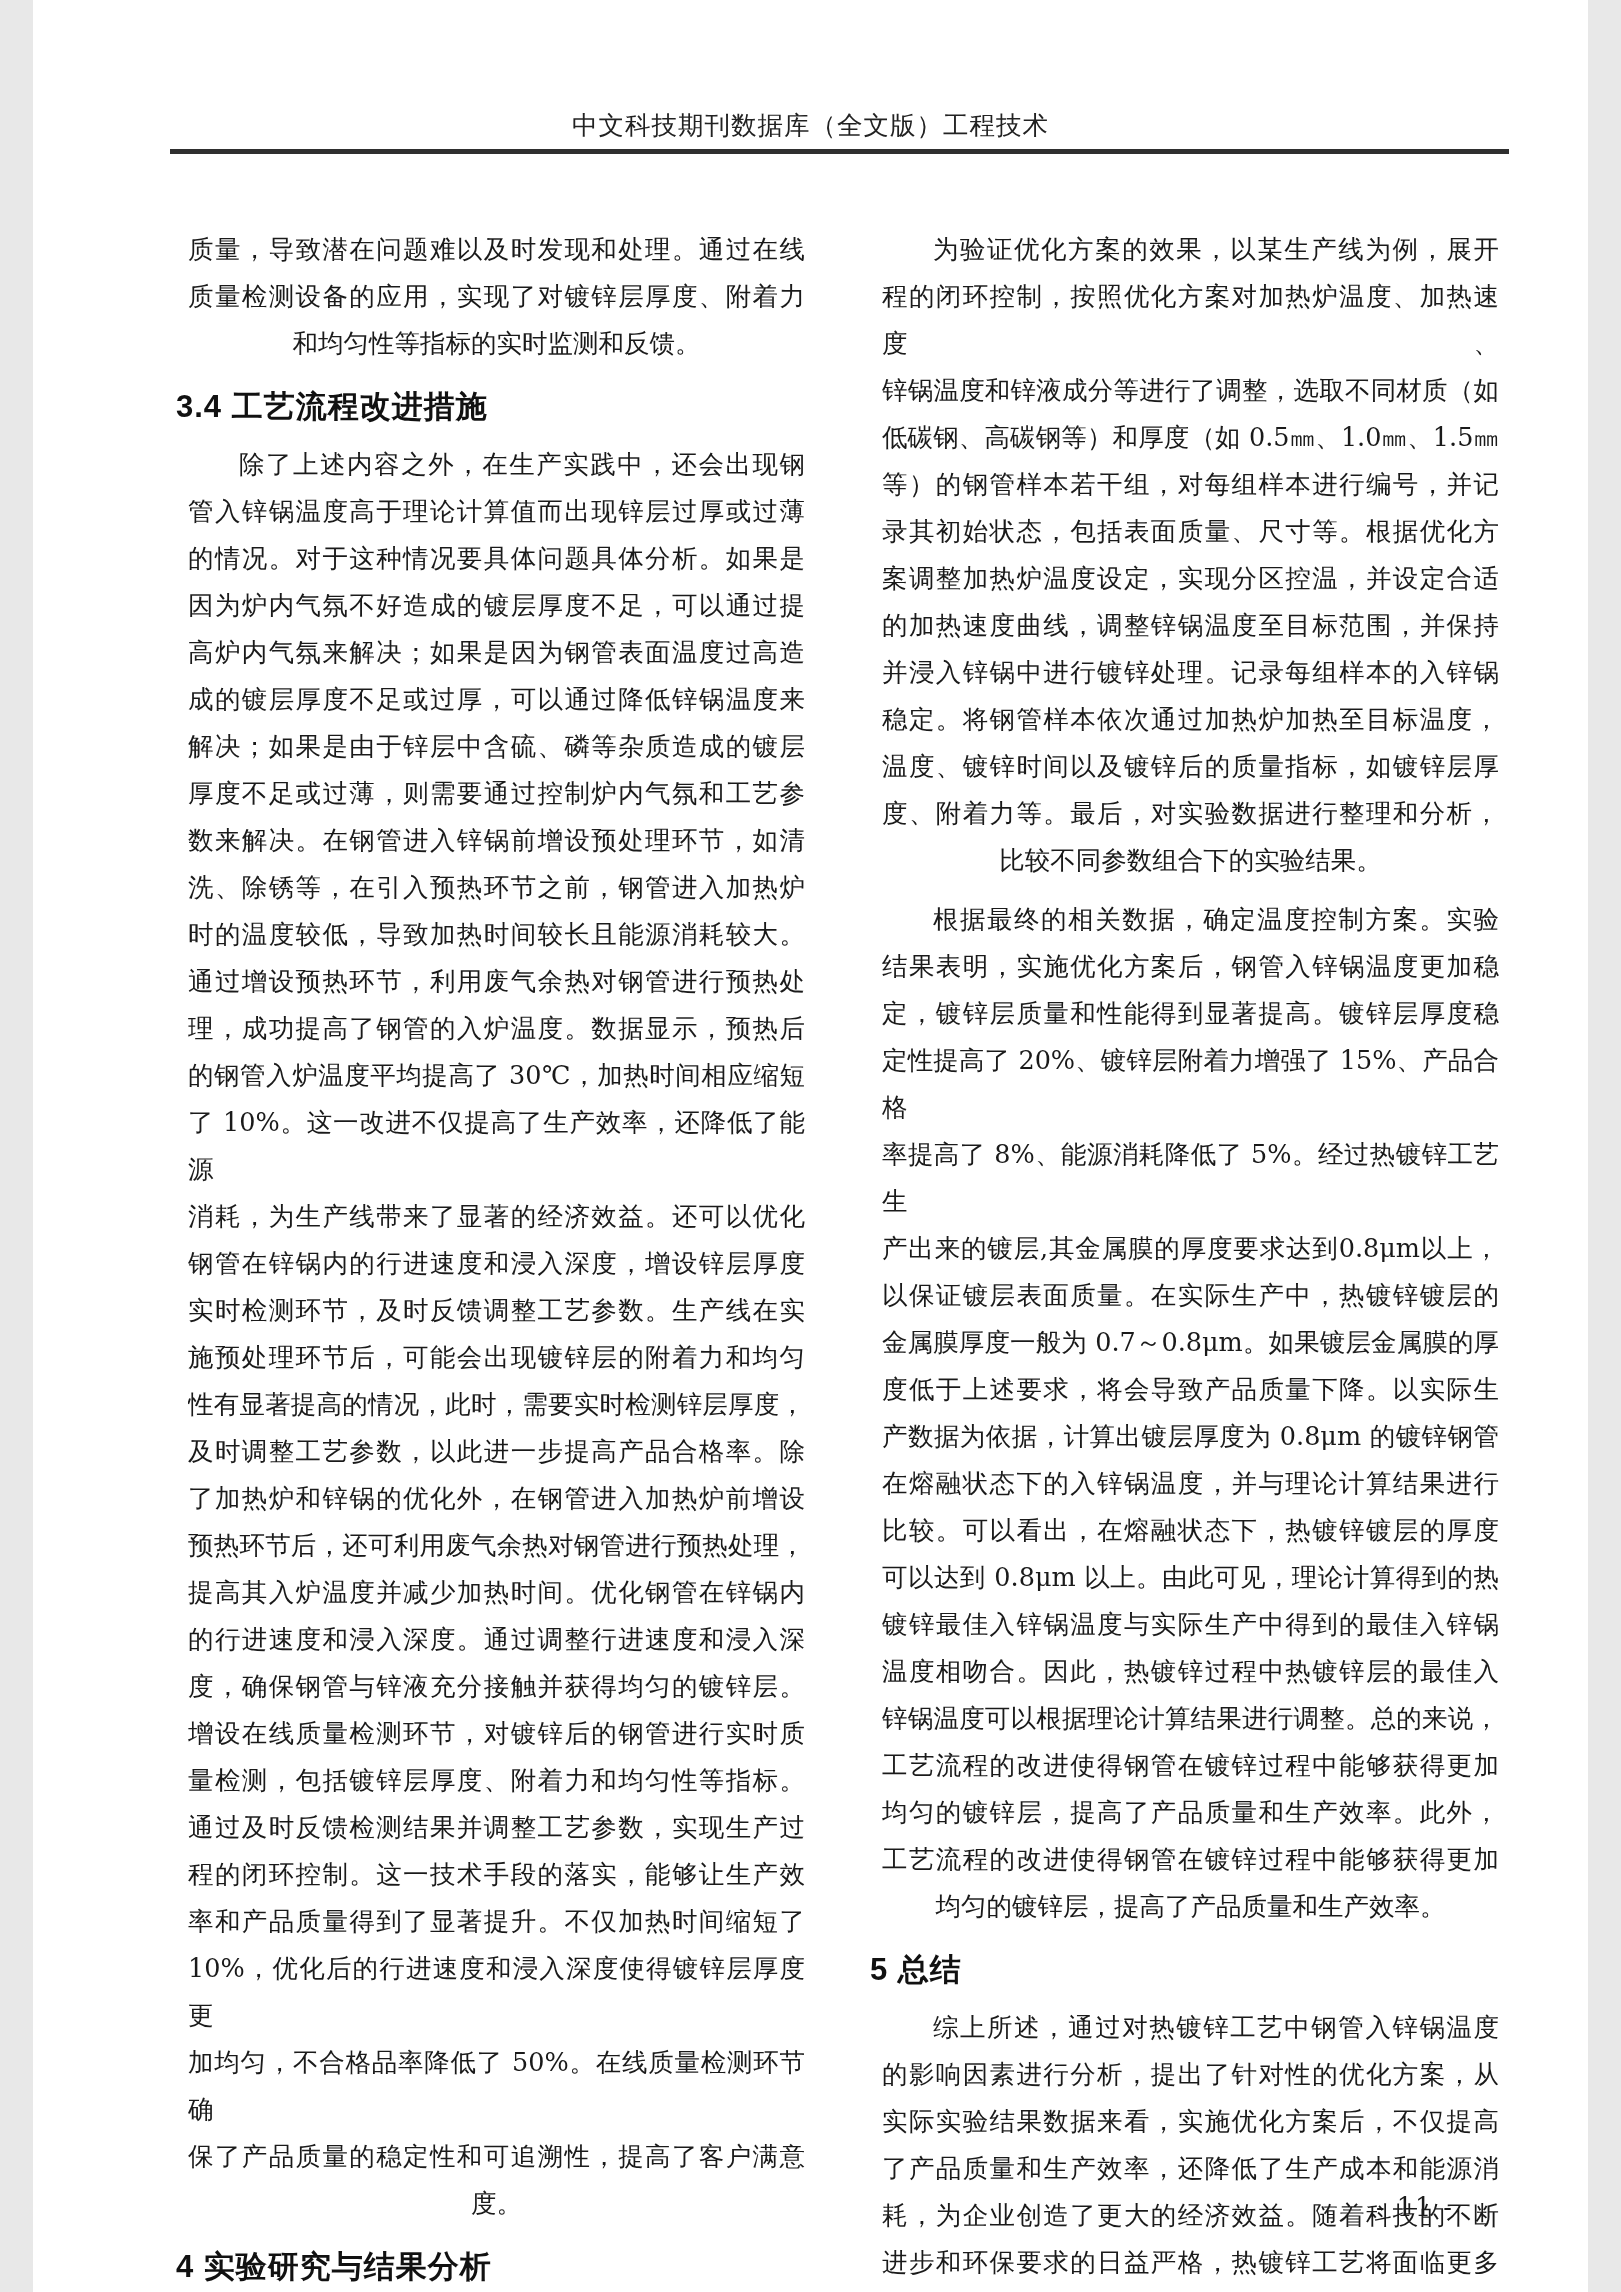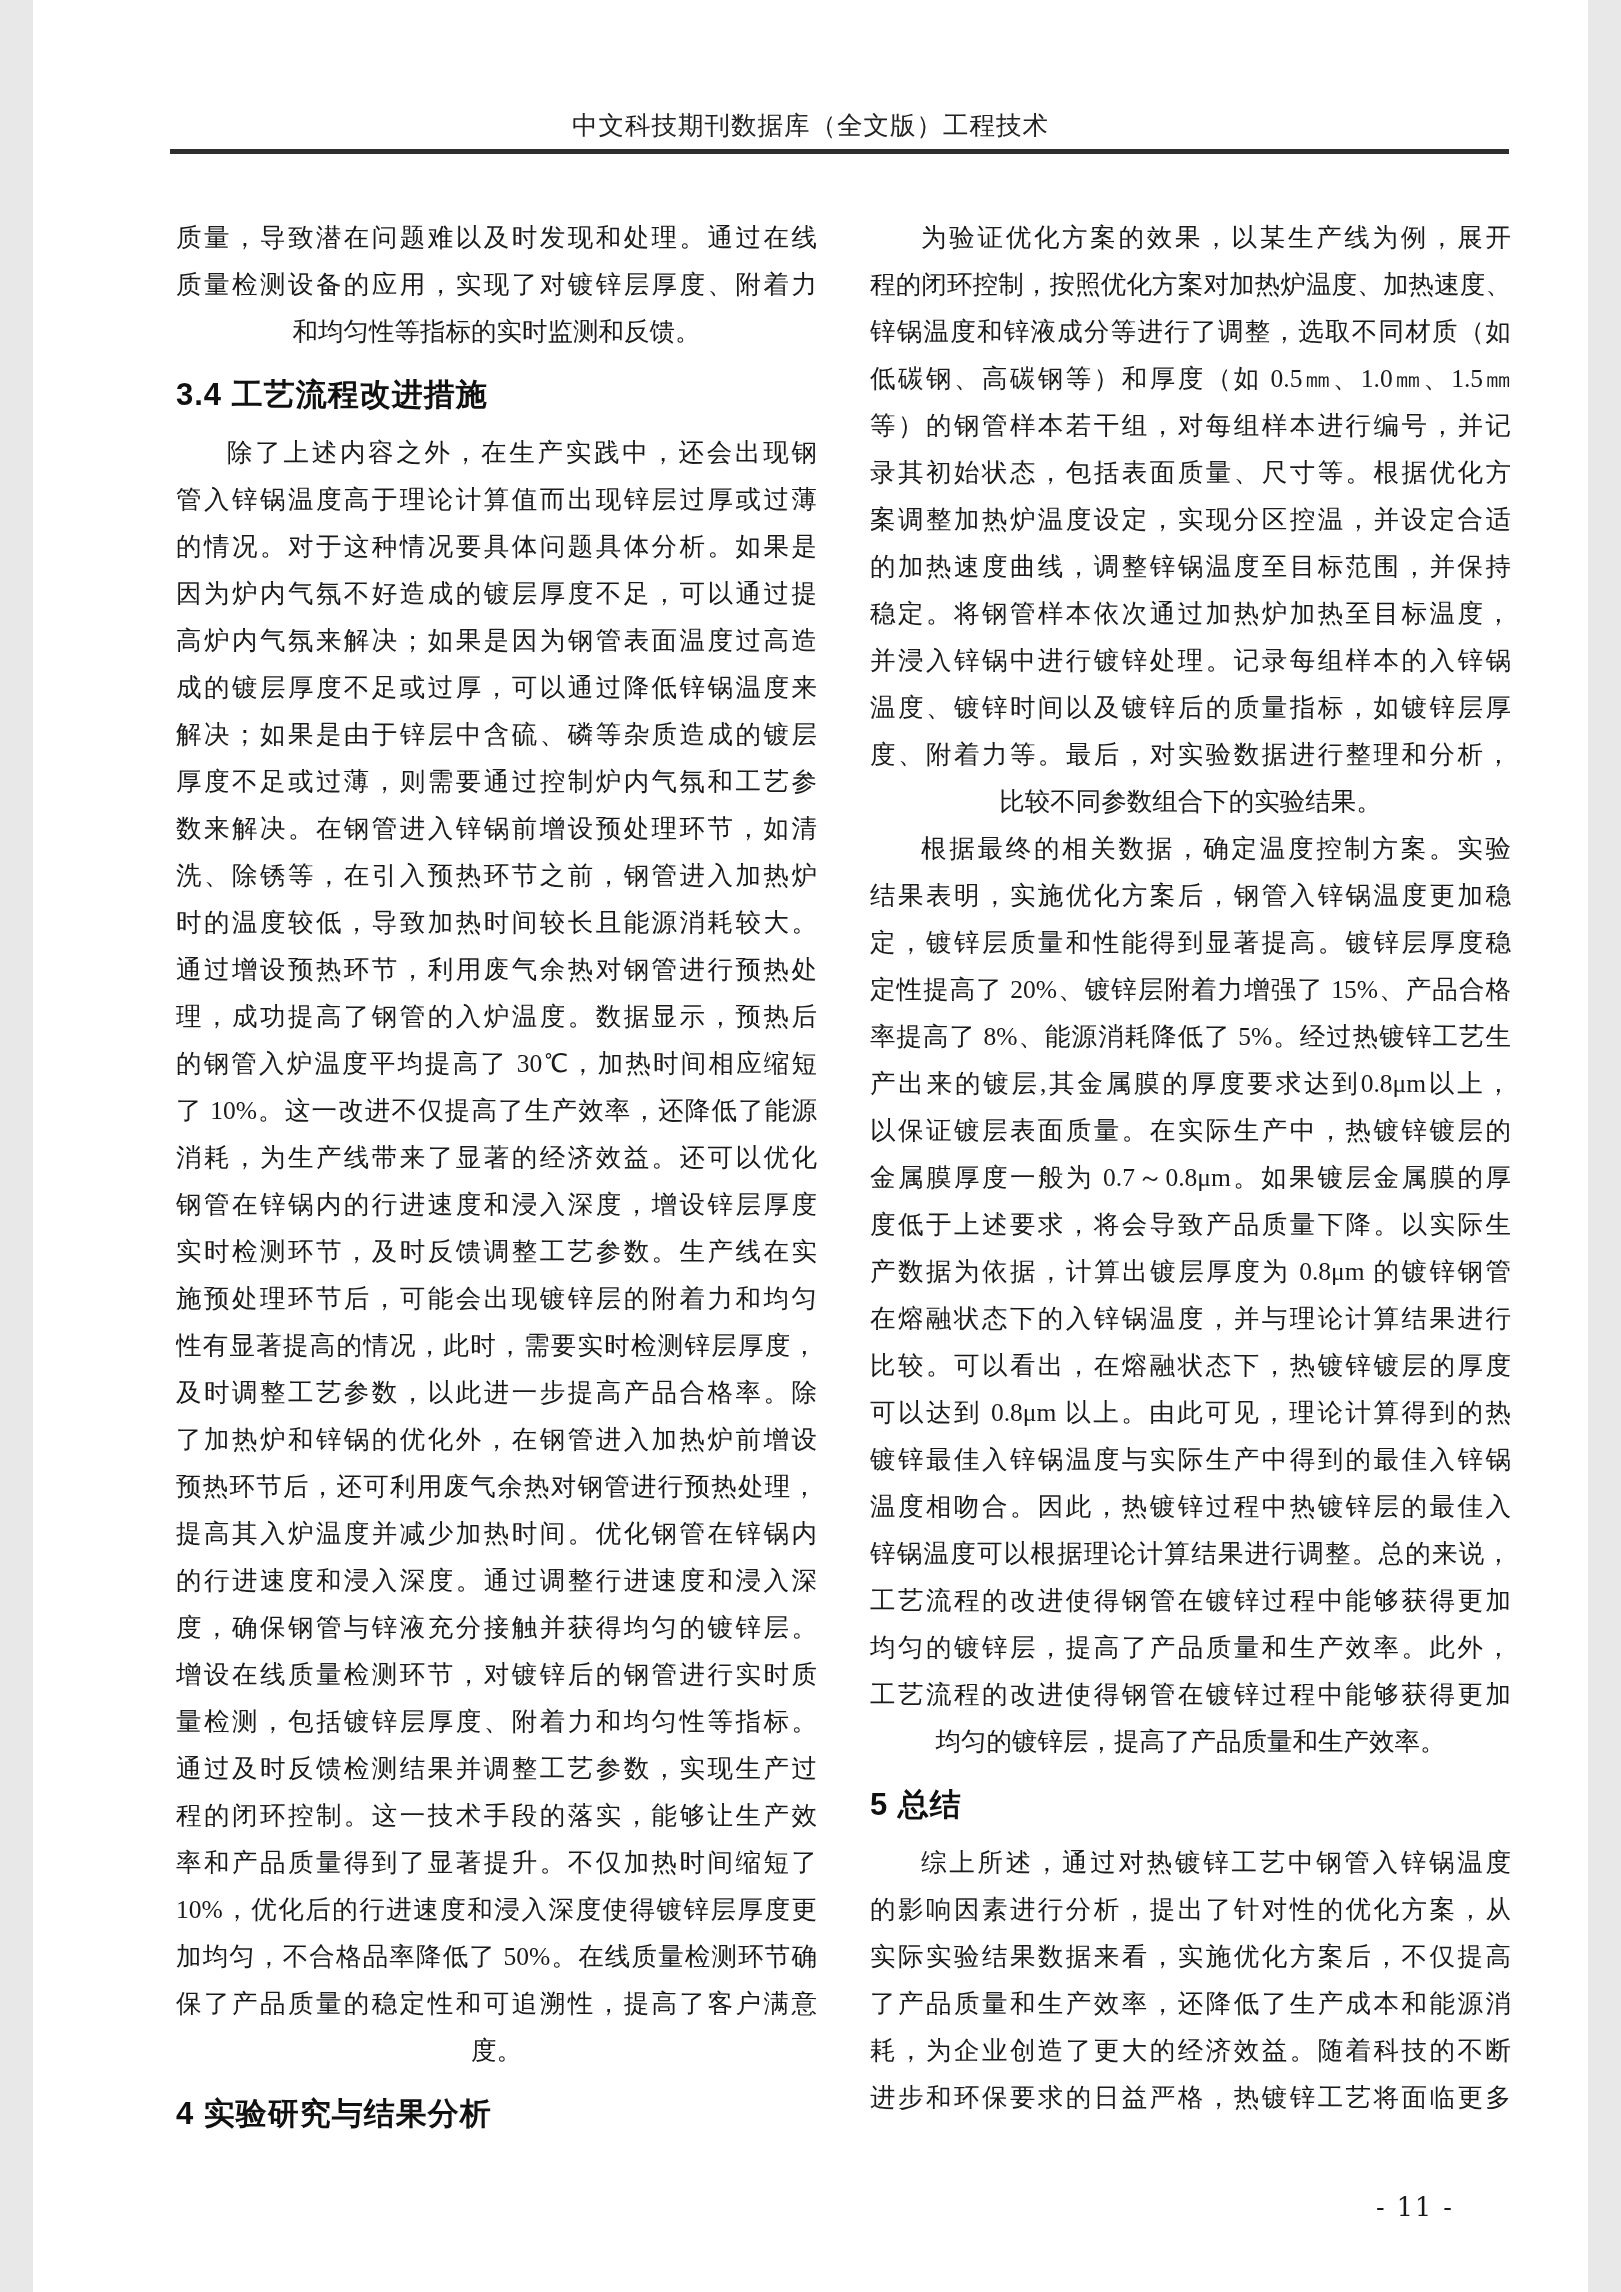--- a/index.html
+++ b/index.html
@@ -35,21 +35,21 @@
     display:flex;
     gap:53px;
     align-items:flex-start;
   }
   .col{
     width:641px;
     font-size:25.5px;
     line-height:47px;
     color:var(--ink);
   }
-  .para{margin:0;font-family:Liberation Serif, serif;}
+  .para{margin:12px;}
   .line{
     text-align:justify;
     text-align-last:justify;
     text-justify:inter-character;
     overflow:hidden;
     min-height:47px;
   }
   .line.indent{text-indent:2em;}
   .line.flush{
     text-align:center;
@@ -129,22 +129,22 @@
     <div class="col">
         <div class="para">
           <div class="line indent">为验证优化方案的效果，以某生产线为例，展开</div>
           <div class="line">程的闭环控制，按照优化方案对加热炉温度、加热速度、</div>
           <div class="line">锌锅温度和锌液成分等进行了调整，选取不同材质（如</div>
           <div class="line">低碳钢、高碳钢等）和厚度（如 0.5㎜、1.0㎜、1.5㎜</div>
           <div class="line">等）的钢管样本若干组，对每组样本进行编号，并记</div>
           <div class="line">录其初始状态，包括表面质量、尺寸等。根据优化方</div>
           <div class="line">案调整加热炉温度设定，实现分区控温，并设定合适</div>
           <div class="line">的加热速度曲线，调整锌锅温度至目标范围，并保持</div>
+          <div class="line">并浸入锌锅中进行镀锌处理。记录每组样本的入锌锅</div>
           <div class="line">稳定。将钢管样本依次通过加热炉加热至目标温度，</div>
-          <div class="line">并浸入锌锅中进行镀锌处理。记录每组样本的入锌锅</div>
           <div class="line">温度、镀锌时间以及镀锌后的质量指标，如镀锌层厚</div>
           <div class="line">度、附着力等。最后，对实验数据进行整理和分析，</div>
           <div class="line flush">比较不同参数组合下的实验结果。</div>
         </div>
         <div class="para">
           <div class="line indent">根据最终的相关数据，确定温度控制方案。实验</div>
           <div class="line">结果表明，实施优化方案后，钢管入锌锅温度更加稳</div>
           <div class="line">定，镀锌层质量和性能得到显著提高。镀锌层厚度稳</div>
           <div class="line">定性提高了 20%、镀锌层附着力增强了 15%、产品合格</div>
           <div class="line">率提高了 8%、能源消耗降低了 5%。经过热镀锌工艺生</div>

